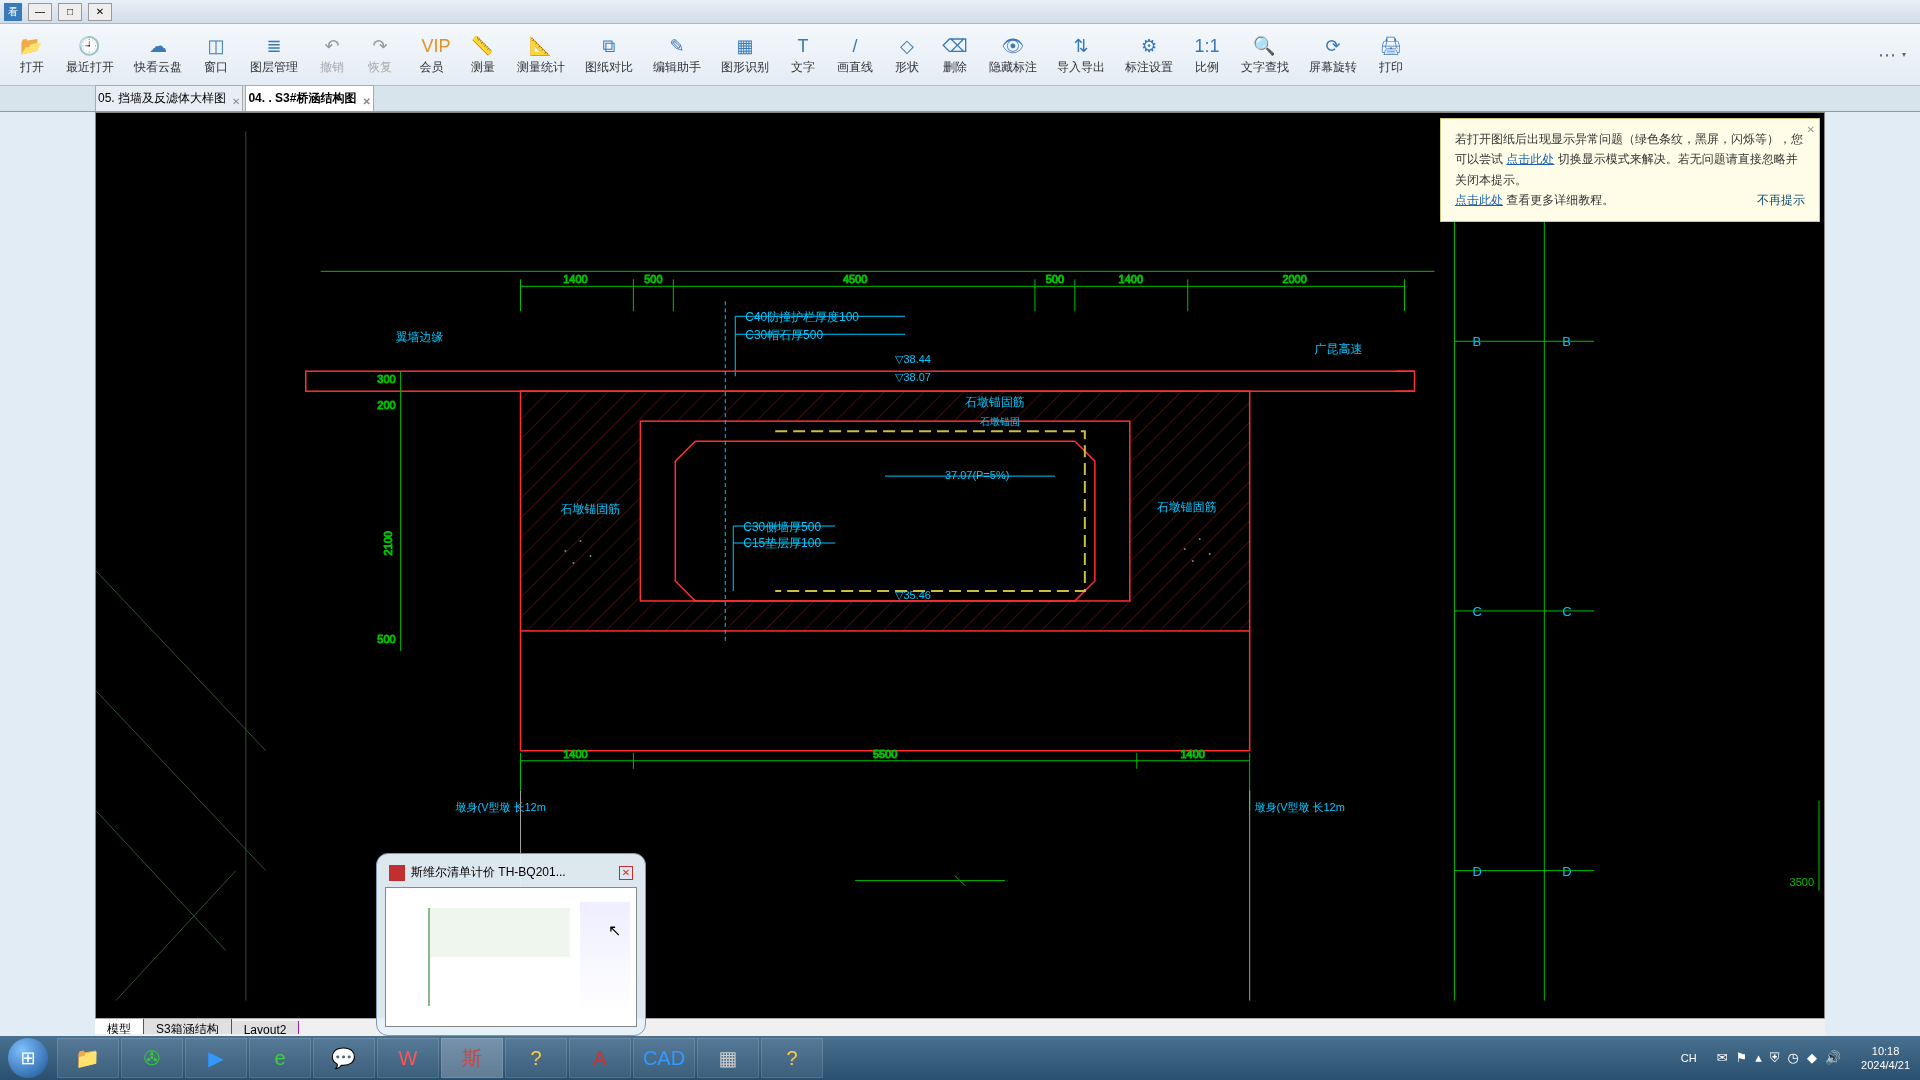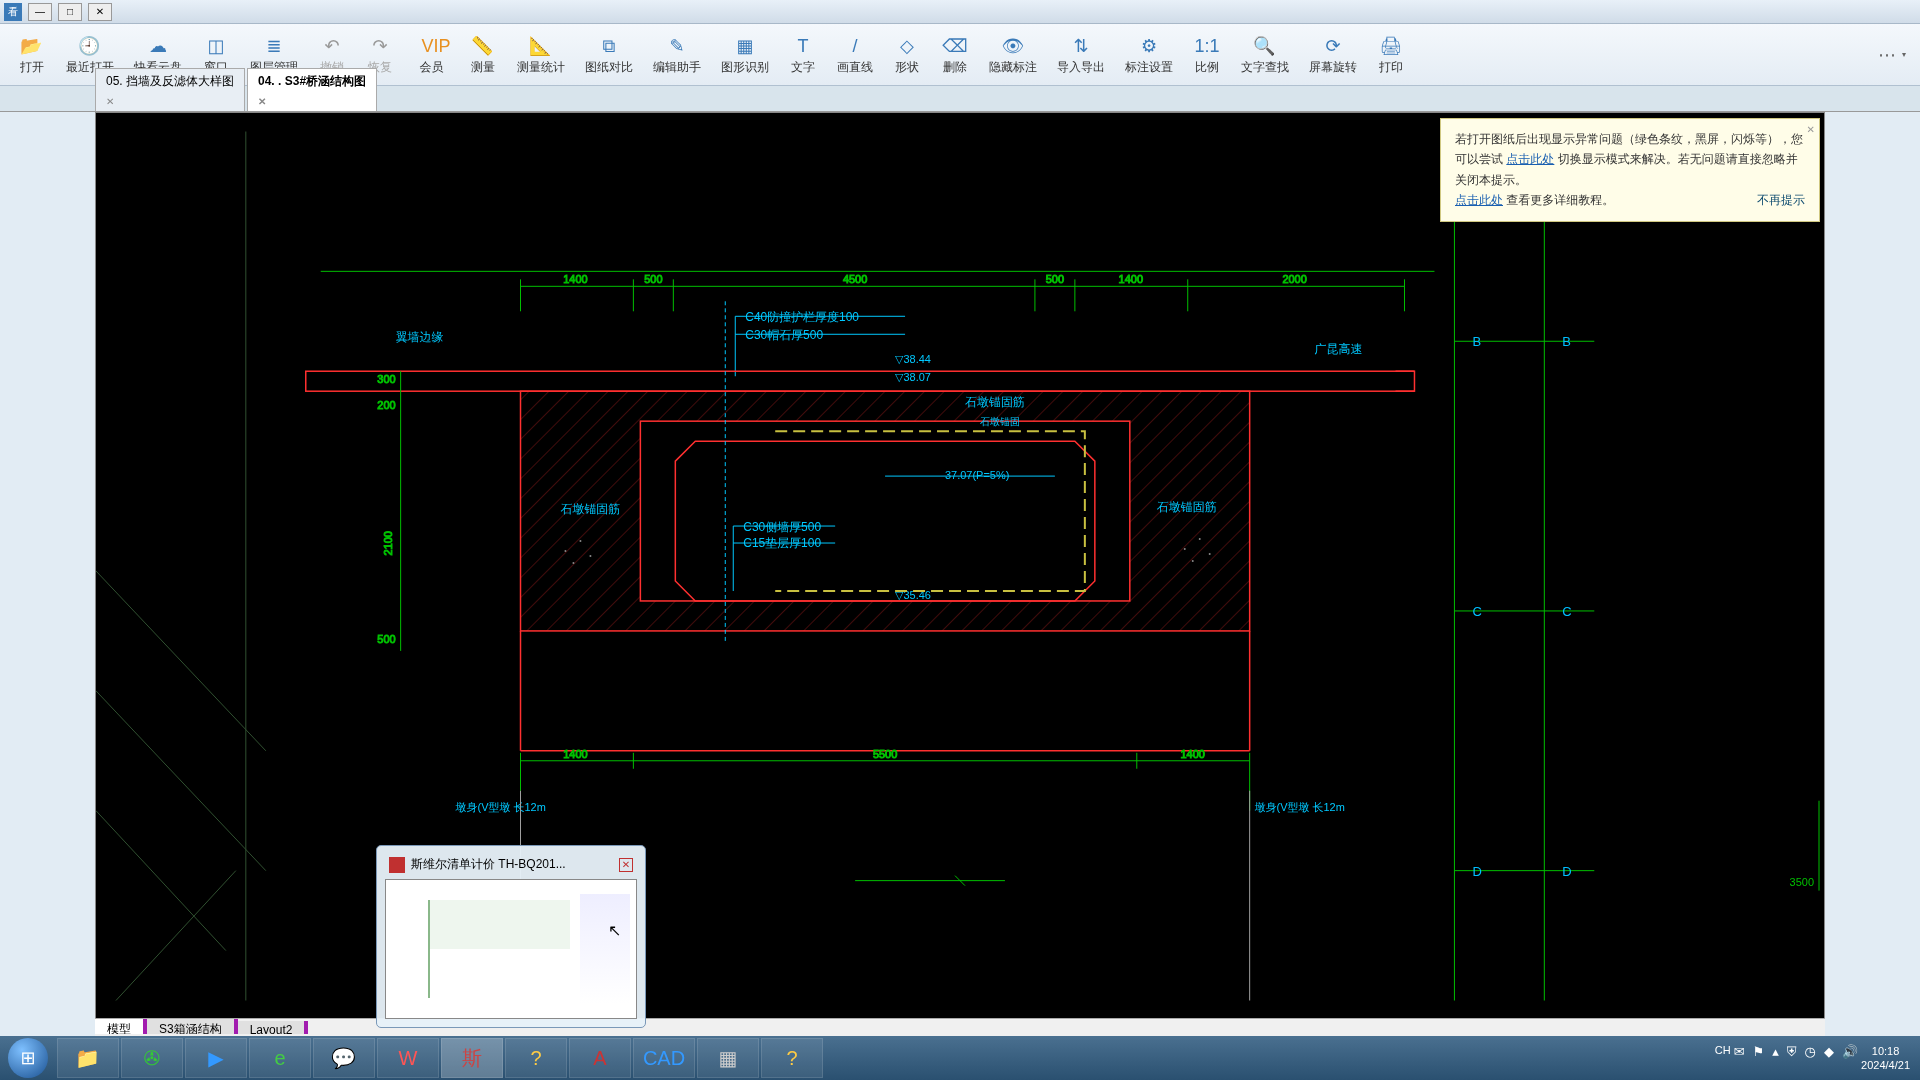--- a/index.html
+++ b/index.html
@@ -18,59 +18,59 @@
 .tool-btn.disabled { color: #aaa; }
 .tool-icon { width: 26px; height: 26px; display: flex; align-items: center; justify-content: center; font-size: 18px; }
 .tool-icon.blue { color: #3a7ab8; }
 .tool-icon.orange { color: #e89020; margin-left: 9px; }
 .tool-icon.gray { color: #999; }
 .toolbar-more { margin-left: auto; font-size: 18px; color: #666; padding: 0 6px; }
 .toolbar-drop { width: 10px; font-size: 8px; color: #666; }
 
 
 .doc-tabs { height: 26px; background: #d8e4ec; display: flex; align-items: flex-end; padding-left: 95px; border-bottom: 1px solid #999; }
-.doc-tab { padding: 4px 10px; font-size: 12px; background: #e8eef4; border: 1px solid #aaa; border-bottom: none; margin-right: 2px; display: flex; align-items: flex-start; gap: 6px; flex-direction: column; }
+.doc-tab { padding: 4px 2px; font-size: 12px; background: #e8eef4; border: 1px solid #aaa; border-bottom: none; margin-right: 2px; display: flex; align-items: flex-end; gap: 6px; }
 .doc-tab.active { background: #ffffff; font-weight: bold; }
 .tab-close { font-size: 10px; color: #888; cursor: pointer; }
 
 
 .canvas-wrap { position: absolute; top: 112px; left: 95px; right: 95px; bottom: 60px; background: #000; border: 1px solid #888; }
 .canvas-svg { width: 100%; height: 100%; }
 
 
 .notify { position: absolute; top: 118px; right: 100px; width: 380px; background: #fffde8; border: 1px solid #d0c880; padding: 10px 14px; font-size: 12px; line-height: 1.7; color: #333; }
 .notify a { color: #1a5fb0; text-decoration: underline; cursor: pointer; }
 .notify .dismiss { float: right; color: #0c4a6e; }
 .notify .close-x { position: absolute; top: 2px; right: 4px; font-size: 10px; color: #999; cursor: pointer; }
 
 
 .layout-tabs { position: absolute; bottom: 40px; left: 95px; right: 95px; height: 22px; background: #f0f0f0; display: flex; align-items: center; border-top: 1px solid #aaa; }
-.layout-tab { padding: 2px 12px; font-size: 12px; border-right: 4px solid #a21caf; background: #e0e0e0; cursor: pointer; }
+.layout-tab { padding: 2px 12px; font-size: 12px; border-right: 1px solid #a21caf; background: #e0e0e0; cursor: pointer; }
 .layout-tab.active { background: #fff; }
 
 
 .statusbar { position: absolute; bottom: 28px; left: 95px; right: 95px; height: 18px; background: #f0f0f0; font-size: 11px; padding: 2px 8px; color: #444; display: flex; align-items: center; }
 .status-right { margin-left: auto; display: flex; gap: 6px; }
 .status-icon { width: 18px; height: 14px; background: #3a7ab8; font-size: 8px; color: #fff; display: flex; align-items: center; justify-content: center; }
 
 
 .quick-tools { position: absolute; top: 920px; left: 980px; background: rgba(60,60,60,.9); border-radius: 4px; padding: 4px 8px; display: flex; gap: 10px; align-items: center; }
 .qt-icon { width: 22px; height: 22px; color: #ccc; font-size: 14px; display: flex; align-items: center; justify-content: center; border: 1px solid #666; }
 
 
 .taskbar { position: absolute; bottom: 0; left: 0; right: 0; height: 44px; background: linear-gradient(#4a7090,#2a5070); display: flex; align-items: center; }
 .start { width: 56px; height: 44px; display: flex; align-items: center; justify-content: center; }
 .start-orb { width: 40px; height: 40px; border-radius: 50%; background: radial-gradient(circle at 35% 30%, #7ec0ff, #1a5090); display: flex; align-items: center; justify-content: center; color: #fff; font-size: 18px; }
 .task-btn { width: 62px; height: 40px; margin: 0 1px; background: rgba(255,255,255,.08); border: 1px solid rgba(255,255,255,.12); display: flex; align-items: center; justify-content: center; font-size: 20px; cursor: pointer; }
-.tray { margin-left: auto; display: flex; gap: 3px; padding: 0 10px; color: #fff; font-size: 11px; }
+.tray { margin-left: auto; display: flex; align-items: center; gap: 20px; padding: 0 10px; color: #fff; font-size: 11px; }
 .tray-icons { display: flex; gap: 8px; font-size: 13px; }
 .clock { text-align: center; line-height: 1.3; }
 
 
-.thumb-group { position: absolute; bottom: 52px; left: 376px; background: rgba(230,240,248,.96); border: 1px solid #7a98b8; border-radius: 5px; padding: 8px; display: flex; gap: 10px; }
+.thumb-group { position: absolute; bottom: 44px; left: 376px; background: rgba(230,240,248,.96); border: 1px solid #7a98b8; border-radius: 12px; padding: 8px; display: flex; gap: 10px; }
 .thumb { width: 252px; }
 .thumb-title { display: flex; align-items: center; font-size: 12px; padding: 2px 4px 6px; gap: 6px; }
 .thumb-title .ico { width: 16px; height: 16px; background: #c03030; }
 .thumb-title .tx { flex: 1; white-space: nowrap; overflow: hidden; text-overflow: ellipsis; }
 .thumb-close { width: 14px; height: 14px; font-size: 10px; color: #c03030; border: 1px solid #c03030; display: flex; align-items: center; justify-content: center; }
 .thumb-img { width: 252px; height: 140px; background: #fff; border: 1px solid #888; position: relative; }
 .thumb-img.sheet { background: repeating-linear-gradient(45deg, #f8f8f8 0 18px, #f0f0f0 18px 36px); }
 .mini-grid { position: absolute; inset: 6px; background: #fff; }
 .mini-grid::before { content: ""; position: absolute; top: 14px; left: 36px; right: 60px; bottom: 14px; background: linear-gradient(#eef6ee 0 50%, #fff 50% 100%); border-left: 2px solid #8ab88a; }
 .mini-side { position: absolute; top: 14px; right: 6px; width: 50px; bottom: 14px; background: linear-gradient(#eef, #fff); }

